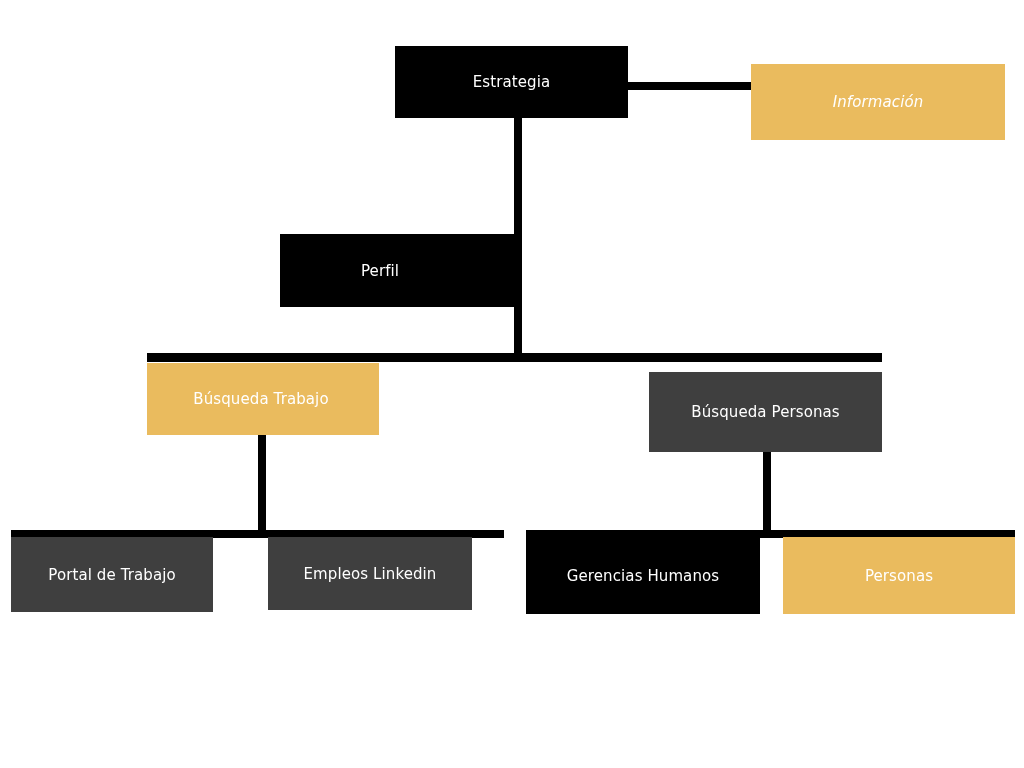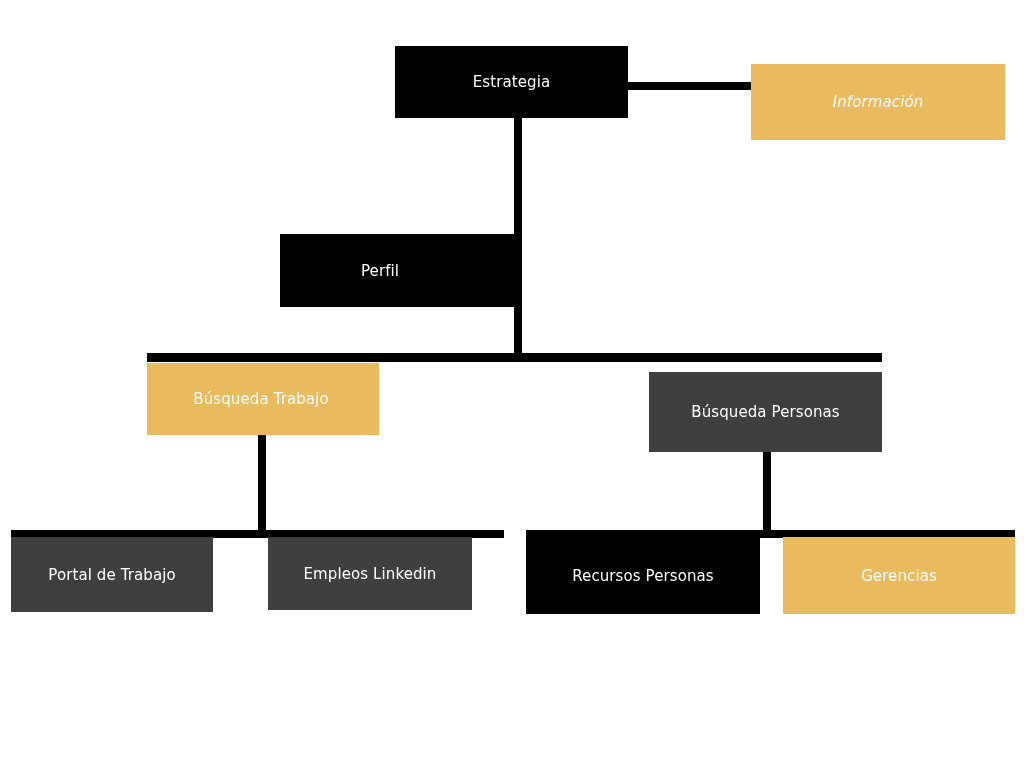--- a/index.html
+++ b/index.html
@@ -108,20 +108,20 @@
 
   <div class="node node-gray" id="node-portal-trabajo">
     <span>Portal de Trabajo</span>
   </div>
 
   <div class="node node-gray" id="node-empleos-linkedin">
     <span>Empleos Linkedin</span>
   </div>
 
   <div class="node node-black" id="node-recursos-humanos">
-    <span>Recursos Personas</span>
+    <span>Gerencias Humanos</span>
   </div>
 
   <div class="node node-gold" id="node-gerencias">
-    <span>Gerencias</span>
+    <span>Personas</span>
   </div>
 
 </div>
 
 </body></html>

